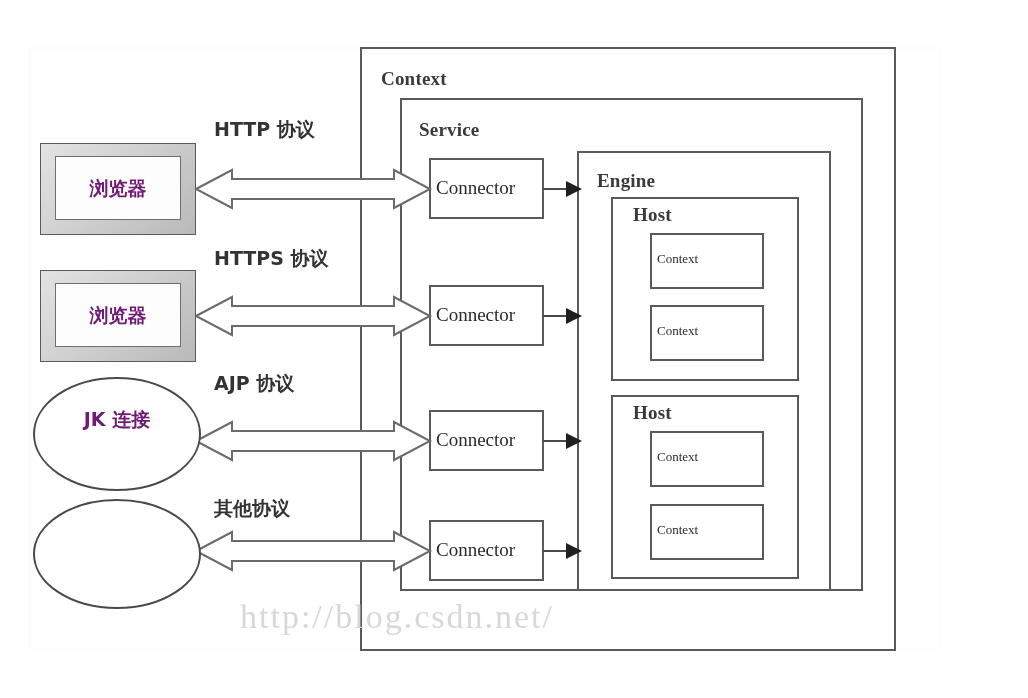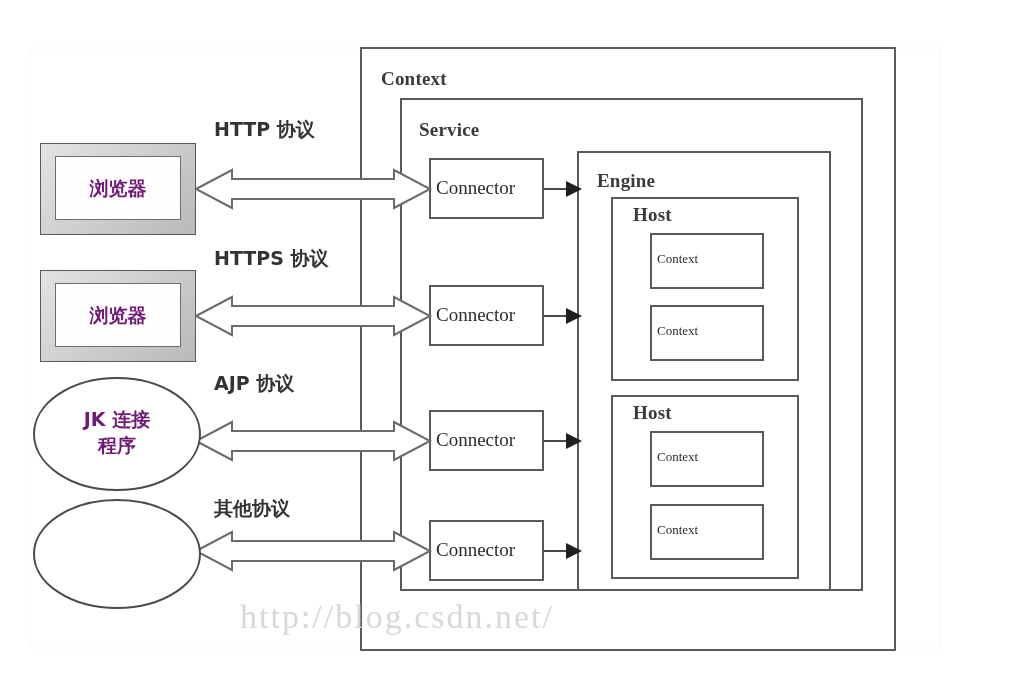--- a/index.html
+++ b/index.html
@@ -180,21 +180,20 @@
   <div class="screen-box" style="left:40px; top:270px; width:156px; height:92px;">
     <div class="screen-inner">
       <span class="node-label">浏览器</span>
     </div>
   </div>
 
   <div class="label-layer">
 
     <div class="lbl node-label" style="left:57px; top:406px; width:120px;">
       <div>JK 连接</div>
-      <div>程序</div>
     </div>
 
     <div class="lbl node-label" style="left:57px; top:526px; width:120px;">
     </div>
 
     <div class="lbl protocol-label" style="left:214px; top:117px;">HTTP 协议</div>
     <div class="lbl protocol-label" style="left:214px; top:246px;">HTTPS 协议</div>
     <div class="lbl protocol-label" style="left:214px; top:371px;">AJP 协议</div>
     <div class="lbl protocol-label" style="left:214px; top:496px;">其他协议</div>
 

